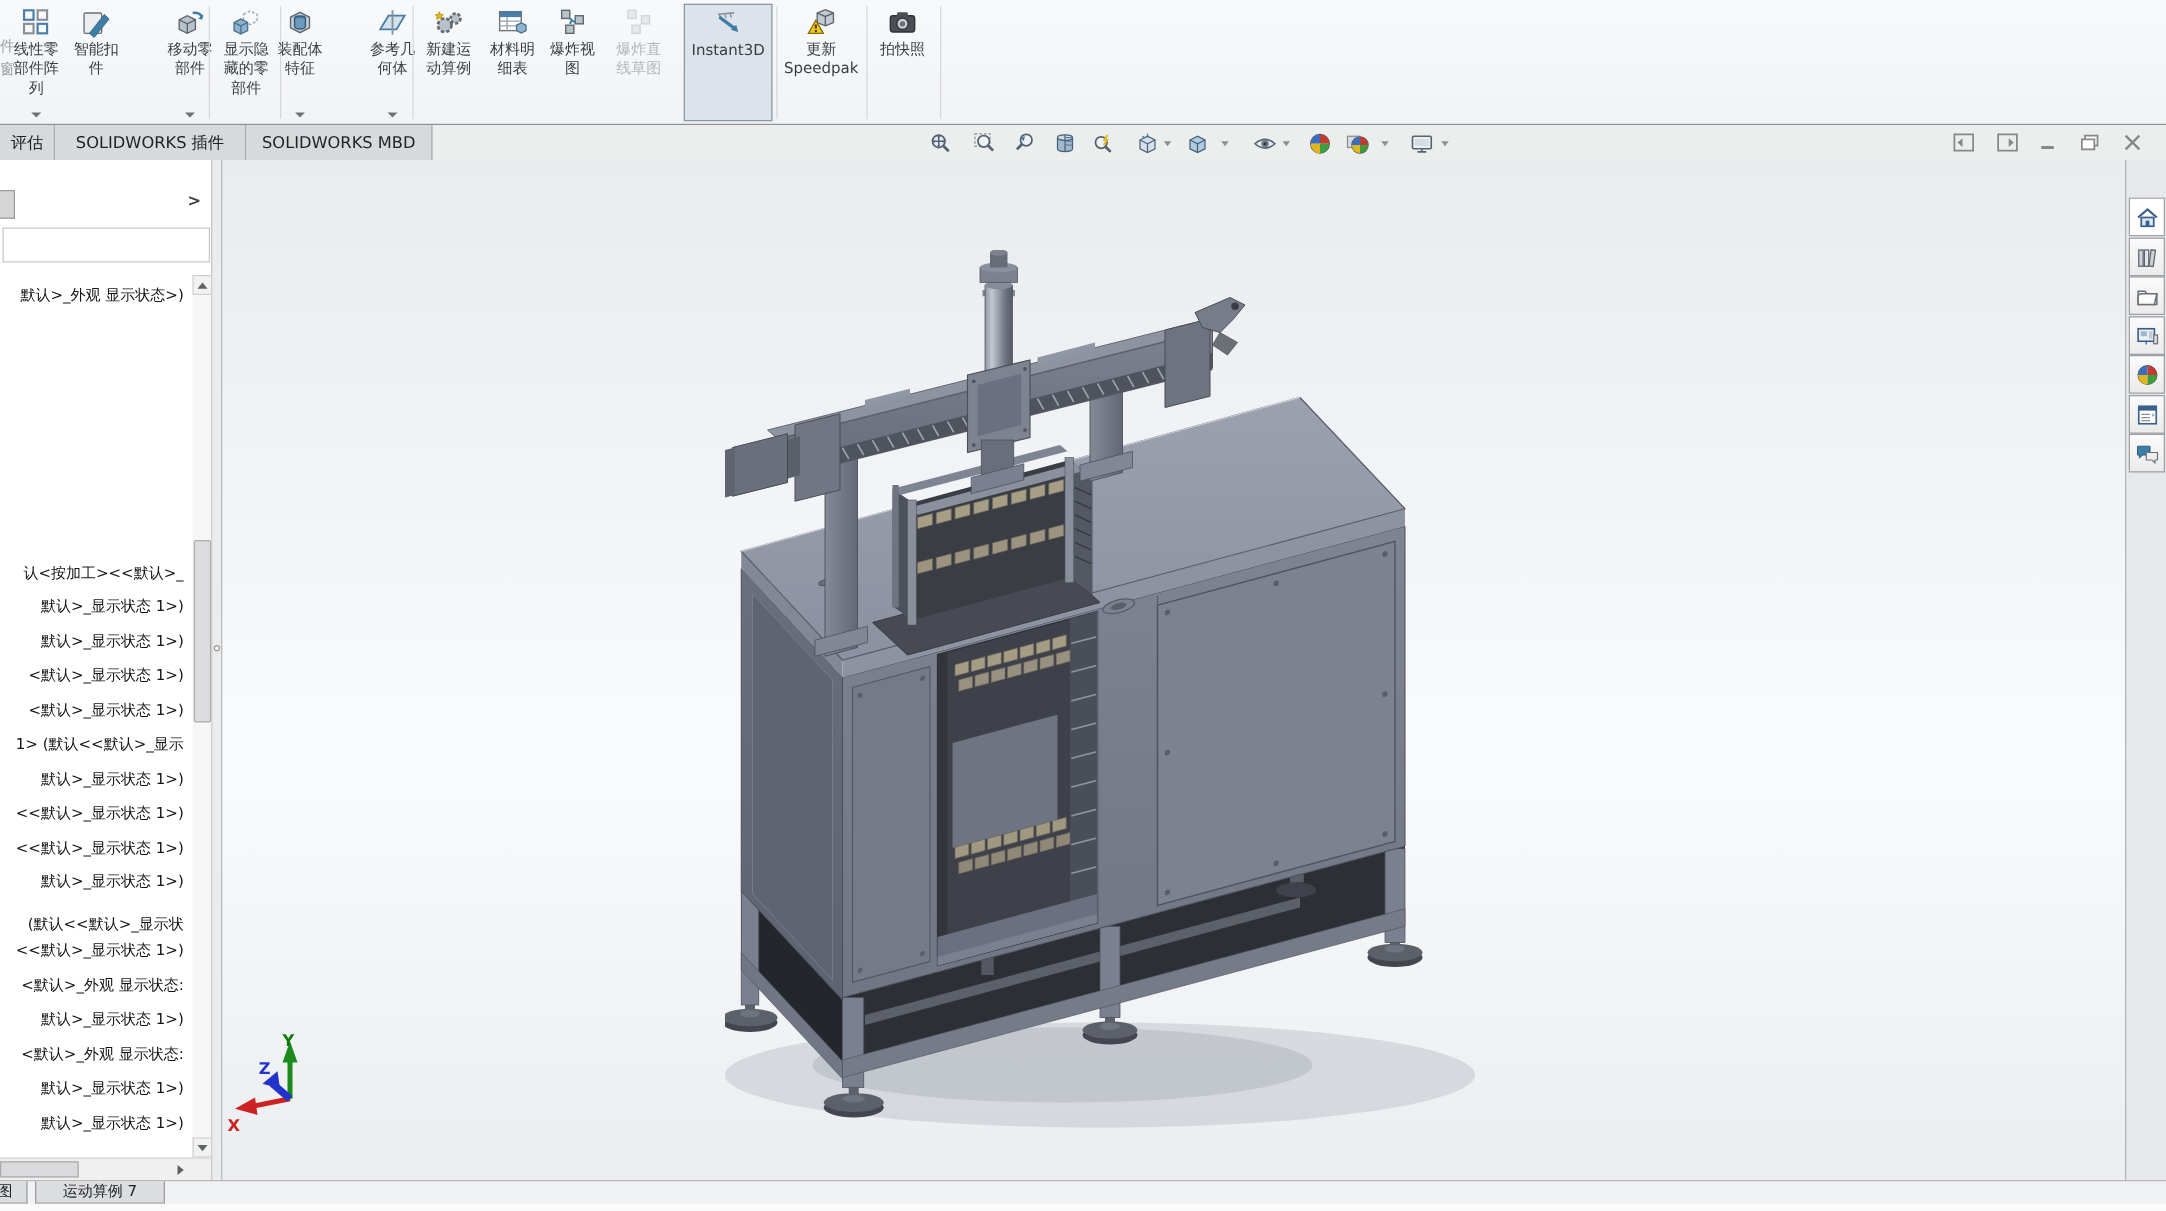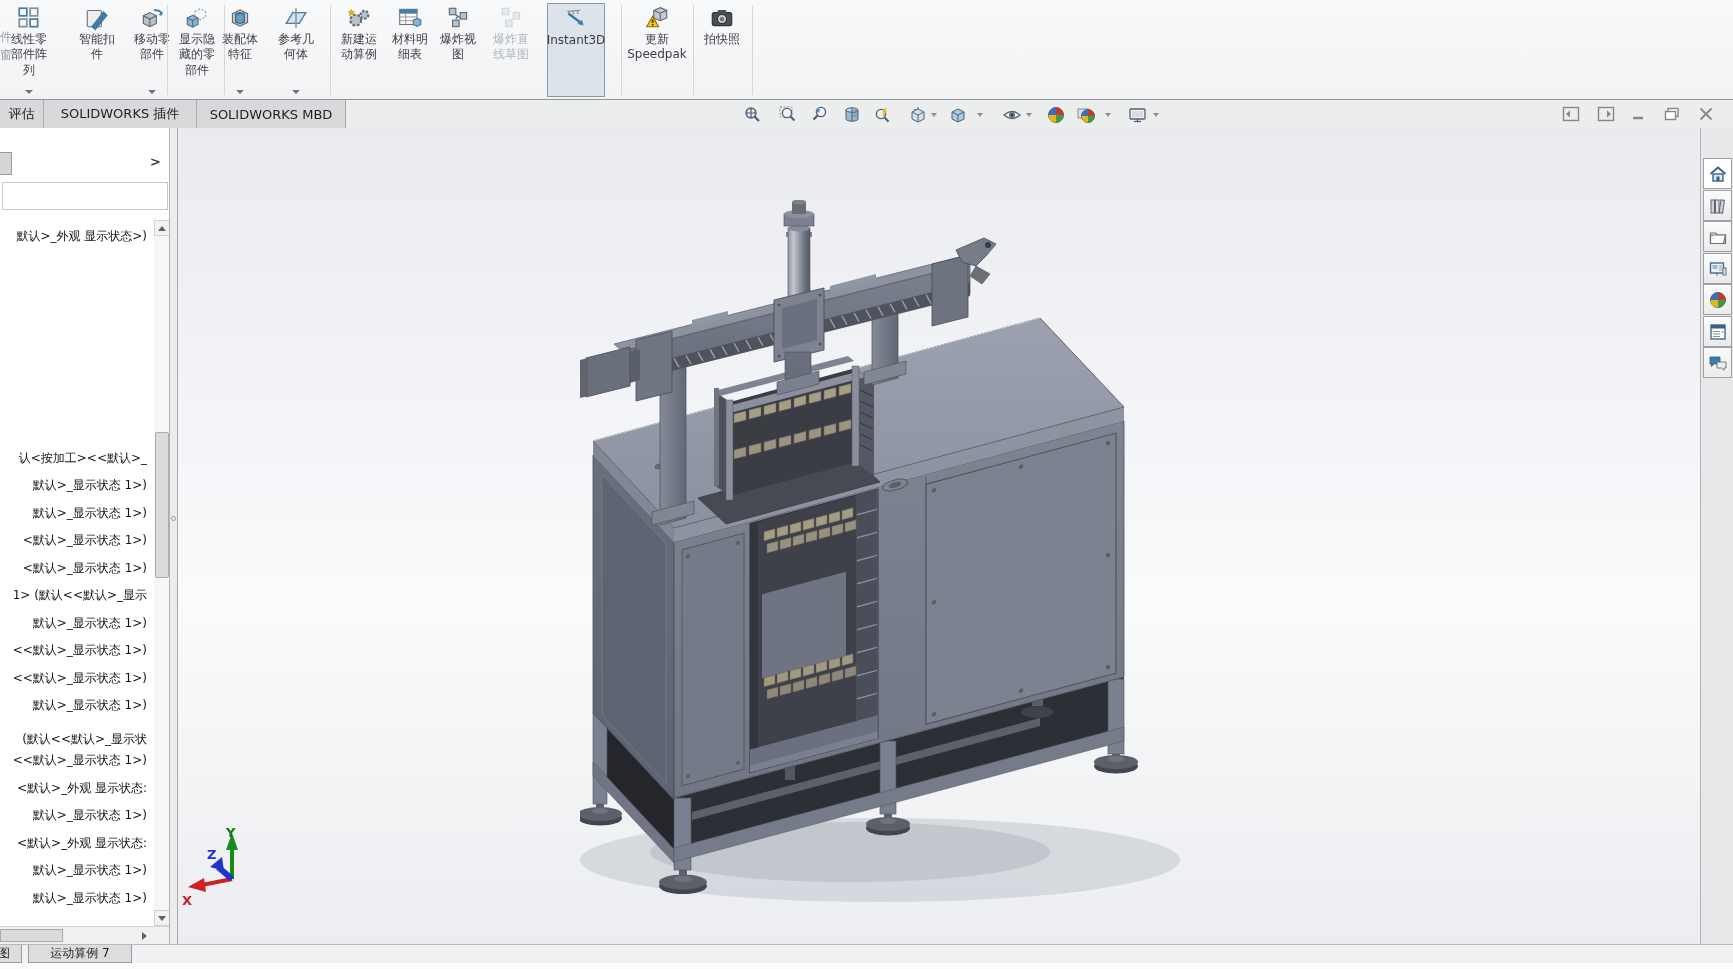--- a/index.html
+++ b/index.html
@@ -109,21 +109,21 @@
             <rect x="13" y="3" width="7" height="7" fill="none" stroke="#8a9098" stroke-width="1.6"></rect>
             <rect x="3" y="13" width="7" height="7" fill="none" stroke="#8a9098" stroke-width="1.6"></rect>
             <rect x="13" y="13" width="7" height="7" fill="none" stroke="#4a7ea8" stroke-width="1.6"></rect>
           </svg></span>
       <span class="rlbl">线性零
 部件阵
 列</span>
       <span class="caret"></span>
     </div>
 
-    <div class="rbtn" style="left:76px;width:42px">
+    <div class="rbtn" style="left:56px;width:42px">
       <span class="ric"><svg viewBox="0 0 24 24">
             <rect x="3" y="5" width="13" height="15" rx="1" fill="#eceef0" stroke="#6b7077"></rect>
             <path d="M7 20 L18 6 L21.5 9.5 L10.5 23 Z" fill="#3d7ea6" stroke="#2b5c7c" stroke-width="0.6"></path>
           </svg></span>
       <span class="rlbl">智能扣
 件</span>
     </div>
 
     <div class="rbtn" style="left:126px;width:52px">
       <span class="ric"><svg viewBox="0 0 24 24">
@@ -158,21 +158,21 @@
       <span class="ric"><svg viewBox="0 0 24 24">
             <polygon points="5,8 12,4.5 19,8 19,16 12,19.5 5,16" fill="#c3cad1" stroke="#5d646d"></polygon>
             <ellipse cx="12" cy="9" rx="4" ry="1.8" fill="#4a7ea8" stroke="#2b5c7c"></ellipse>
             <path d="M8 9 v6 a4 1.8 0 0 0 8 0 v-6" fill="#6d9bbd" stroke="#2b5c7c"></path>
           </svg></span>
       <span class="rlbl">装配体
 特征</span>
       <span class="caret"></span>
     </div>
 
-    <div class="rbtn" style="left:272px;width:48px">
+    <div class="rbtn" style="left:290px;width:48px">
       <span class="ric"><svg viewBox="0 0 24 24">
             <polygon points="3,17 9,7 21,7 15,17" fill="#d4e2ec" stroke="#4a7ea8" stroke-width="1.3"></polygon>
             <line x1="12" y1="3" x2="12" y2="21" stroke="#8a9098" stroke-width="1.4"></line>
           </svg></span>
       <span class="rlbl">参考几
 何体</span>
       <span class="caret"></span>
     </div>
 
     <div class="rdiv" style="left:330px"></div>
@@ -215,21 +215,21 @@
     <div class="rbtn disabled" style="left:482px;width:58px">
       <span class="ric"><svg viewBox="0 0 24 24">
             <rect x="4" y="3" width="6" height="6" fill="#cfd3d7" stroke="#9aa0a6"></rect>
             <rect x="14" y="7" width="6" height="6" fill="#cfd3d7" stroke="#9aa0a6"></rect>
             <rect x="7" y="14" width="6" height="6" fill="#cfd3d7" stroke="#9aa0a6"></rect>
           </svg></span>
       <span class="rlbl">爆炸直
 线草图</span>
     </div>
 
-    <div class="rbtn pressed" style="left:547px;width:58px">
+    <div class="rbtn pressed" style="left:547px;width:71px">
       <span class="ric"><svg viewBox="0 0 24 24">
             <path d="M4 5 L16 4" stroke="#8a9098" stroke-width="1.2" fill="none"></path>
             <path d="M5 5 l1 3 M9 4.7 l1 3 M13 4.4 l1 3" stroke="#8a9098" stroke-width="1"></path>
             <path d="M5 7 L17 16" stroke="#3d7ea6" stroke-width="2.4" fill="none"></path>
             <polygon points="19,18 13.5,16.5 17.5,12.8" fill="#3d7ea6"></polygon>
           </svg></span>
       <span class="rlbl">Instant3D</span>
     </div>
 
     <div class="rdiv" style="left:621px"></div>

